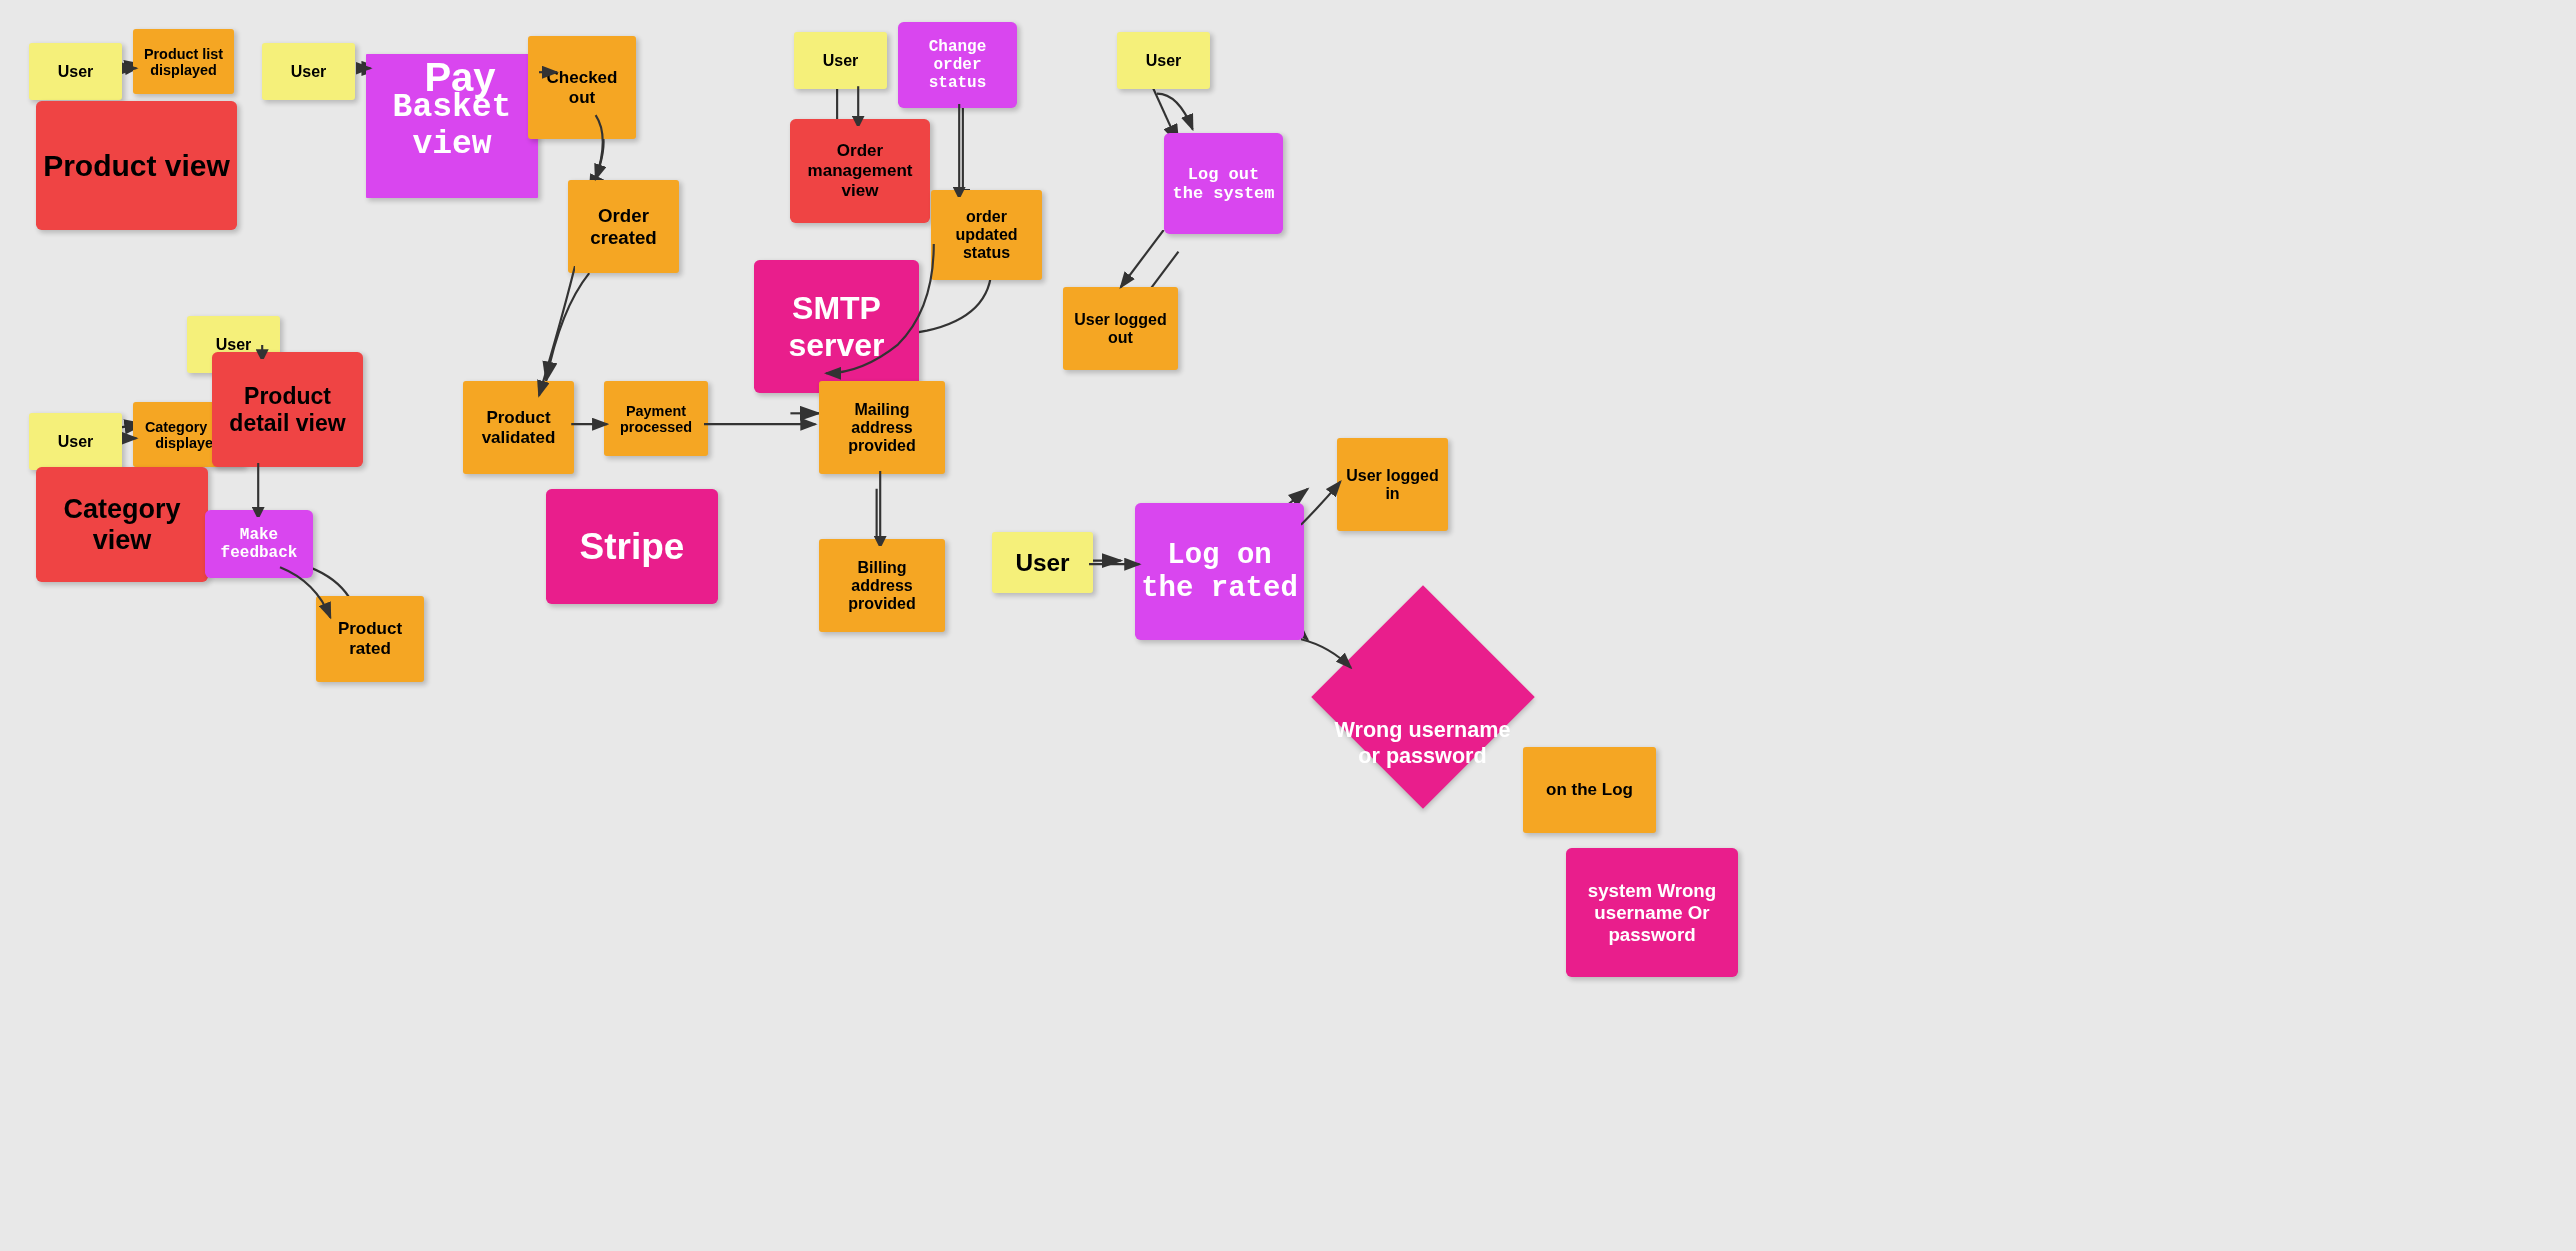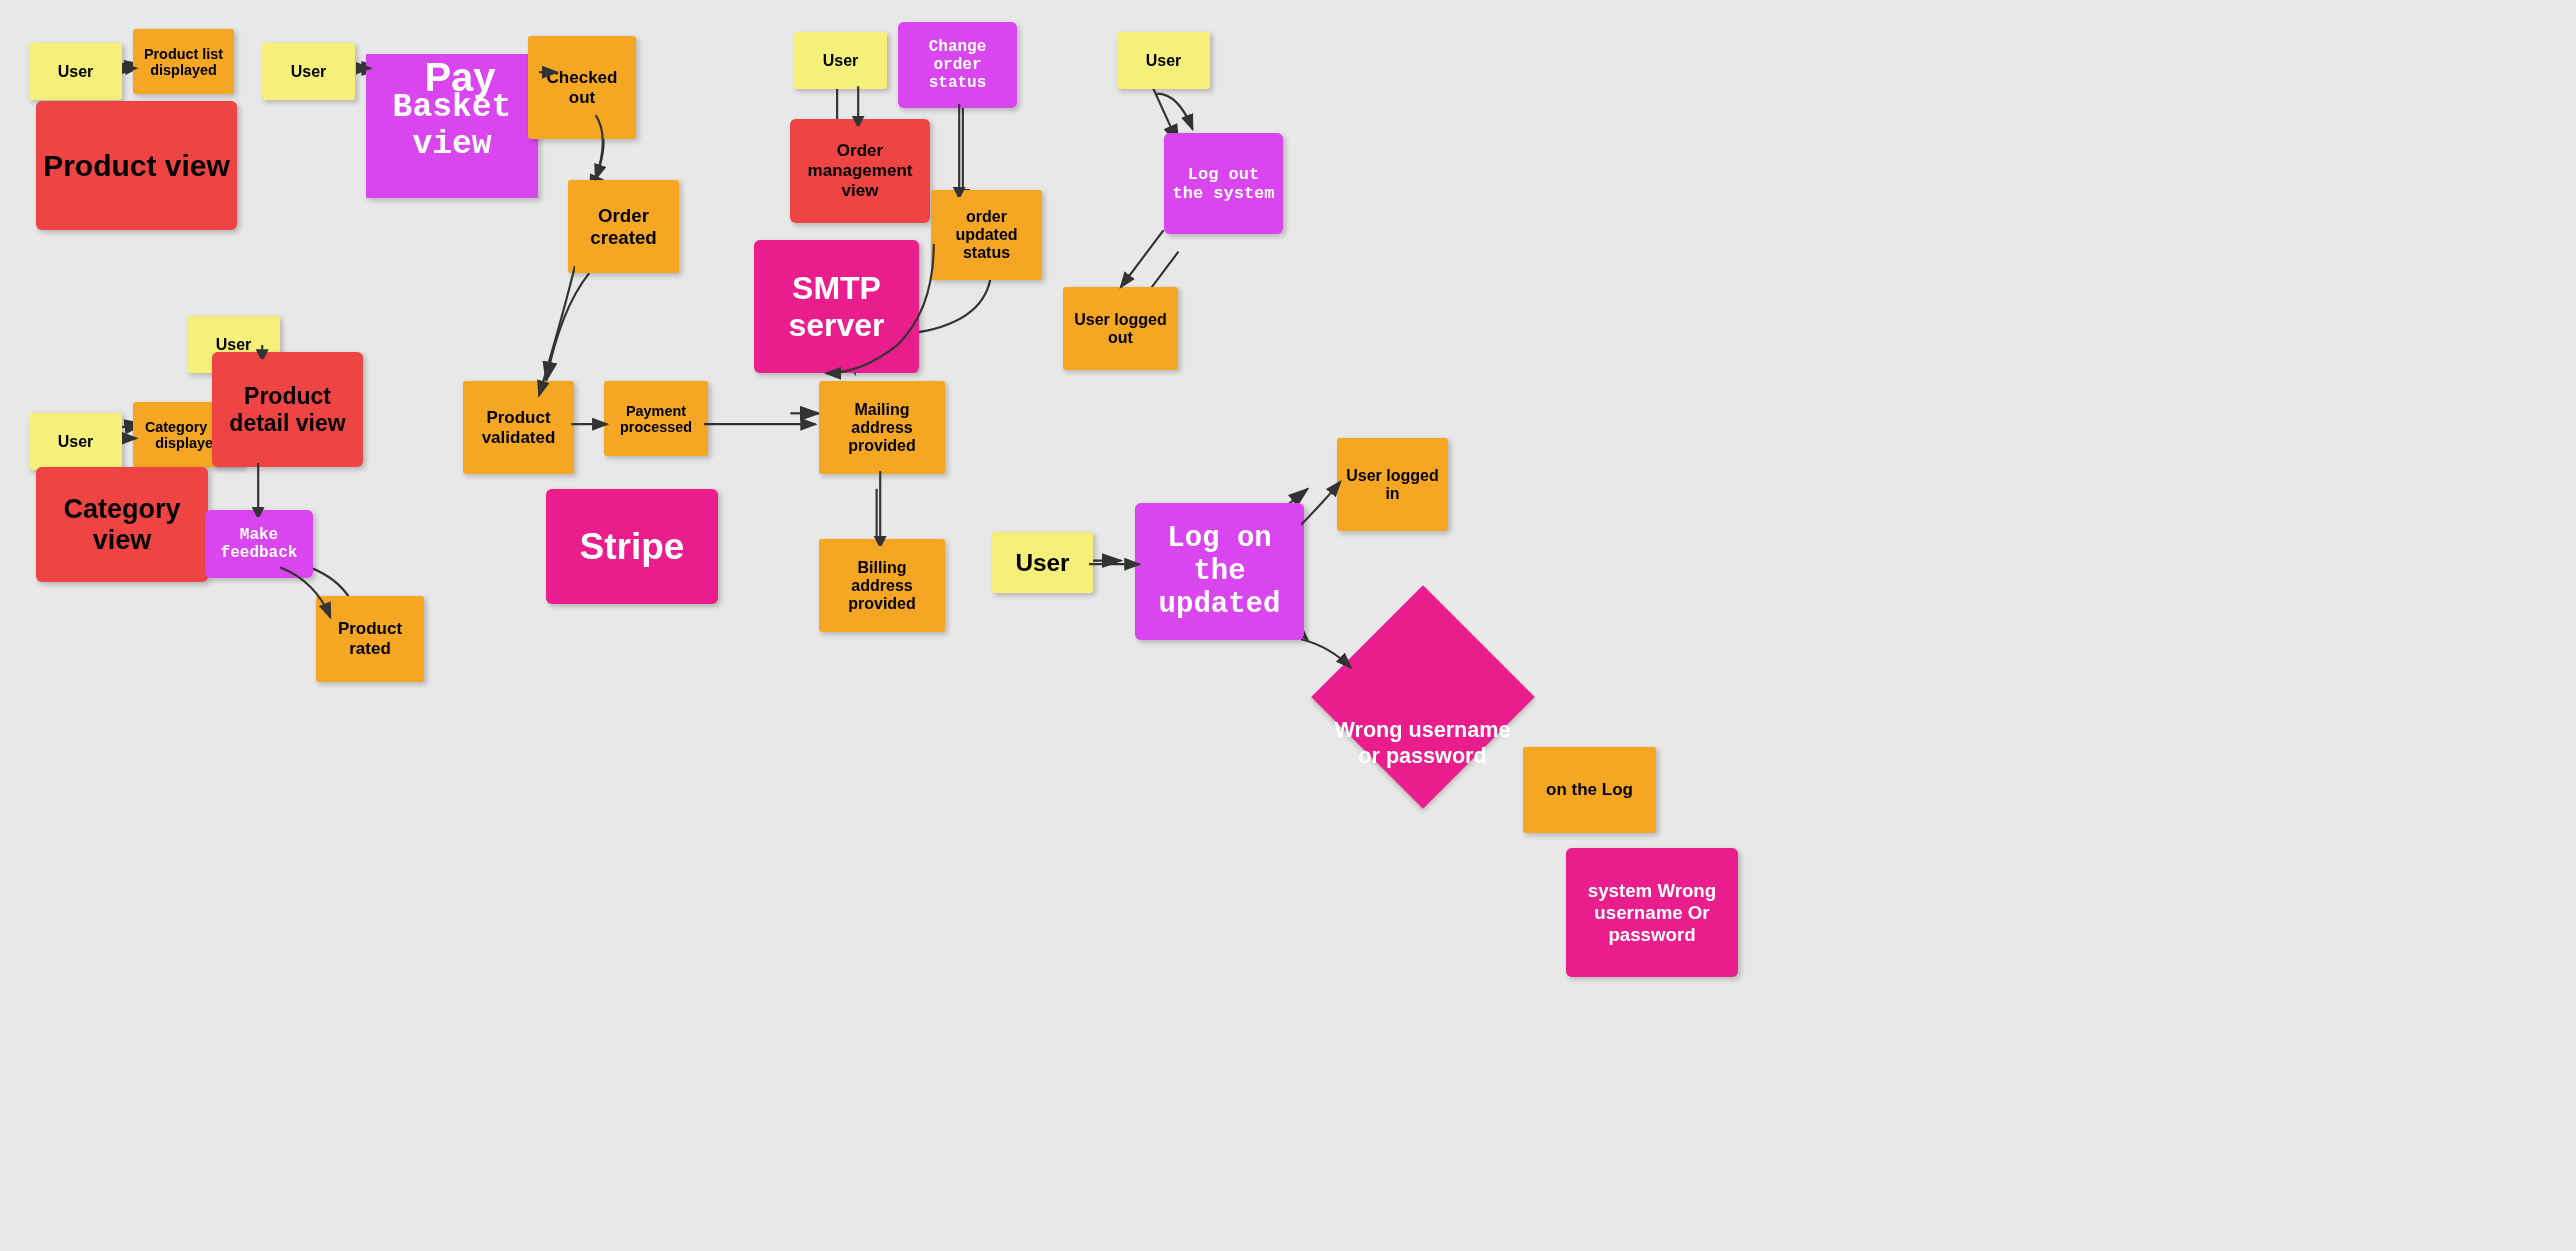--- a/index.html
+++ b/index.html
@@ -280,21 +280,21 @@
 
   <svg style="position:absolute;left:208px;top:560px;width:144px;height:72px;" viewBox="0 0 200 100" width="144" height="72">
     <defs>
       <marker id="ah10" markerWidth="8" markerHeight="6" refX="7" refY="3" orient="auto">
         <polygon points="0 0,8 3,0 6" fill="#333"></polygon>
       </marker>
     </defs>
     <path d="M100 10 Q150 30 170 80" stroke="#333" stroke-width="3" fill="none" marker-end="url(#ah10)"></path>
   </svg>
 
-  <div class="note note-pink" style="left:754px; top:240px; width:165px; height:133px; font-size:32px; border-radius:5.7px;">
+  <div class="note note-pink" style="left:754px; top:260px; width:165px; height:133px; font-size:32px; border-radius:5.7px;">
     <span>SMTP server</span>
   </div>
 
   <svg style="position:absolute;left:704px;top:417px;width:115px;height:14.4px;" viewBox="0 0 160 20" width="115" height="14.4">
     <defs>
       <marker id="ah11" markerWidth="8" markerHeight="6" refX="7" refY="3" orient="auto">
         <polygon points="0 0,8 3,0 6" fill="#333"></polygon>
       </marker>
     </defs>
     <line x1="0" y1="10" x2="155" y2="10" stroke="#333" stroke-width="3" marker-end="url(#ah11)"></line>
@@ -388,21 +388,21 @@
       </marker>
     </defs>
     <path d="M90 0 Q60 40 30 80" stroke="#333" stroke-width="3" fill="none" marker-end="url(#ah17)"></path>
   </svg>
 
   <div class="note note-yellow" style="left:992px; top:532px; width:101px; height:61px; font-size:24.4px; font-weight:700;">
     <span>User</span>
   </div>
 
   <div class="note note-blue" style="left:1135px; top:503px; width:169px; height:137px; font-size:29px; border-radius:5.7px;">
-    <span>Log on the updated</span>
+    <span>Log on the rated</span>
   </div>
 
   <svg style="position:absolute;left:1089px;top:557px;width:54px;height:14.4px;" viewBox="0 0 75 20" width="54" height="14.4">
     <defs>
       <marker id="ah18" markerWidth="8" markerHeight="6" refX="7" refY="3" orient="auto">
         <polygon points="0 0,8 3,0 6" fill="#333"></polygon>
       </marker>
     </defs>
     <line x1="0" y1="10" x2="70" y2="10" stroke="#333" stroke-width="3" marker-end="url(#ah18)"></line>
   </svg>

